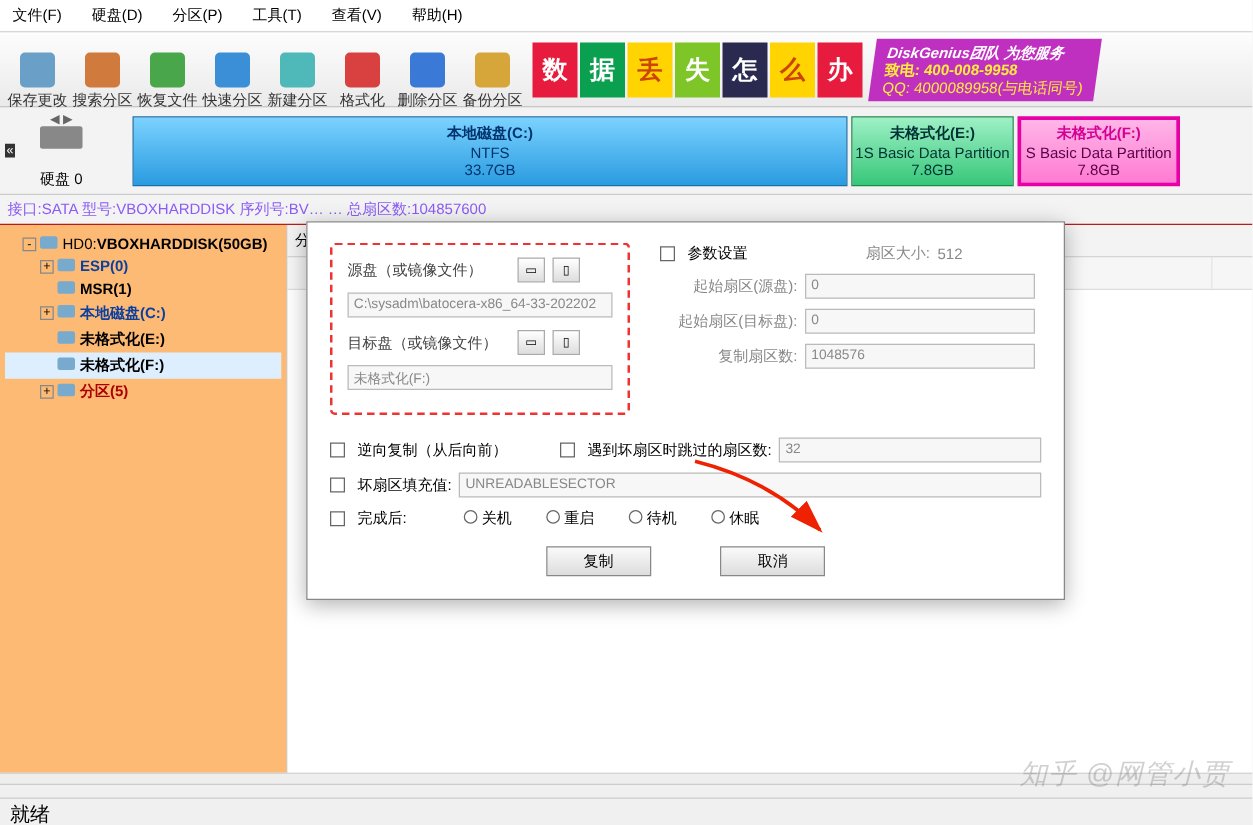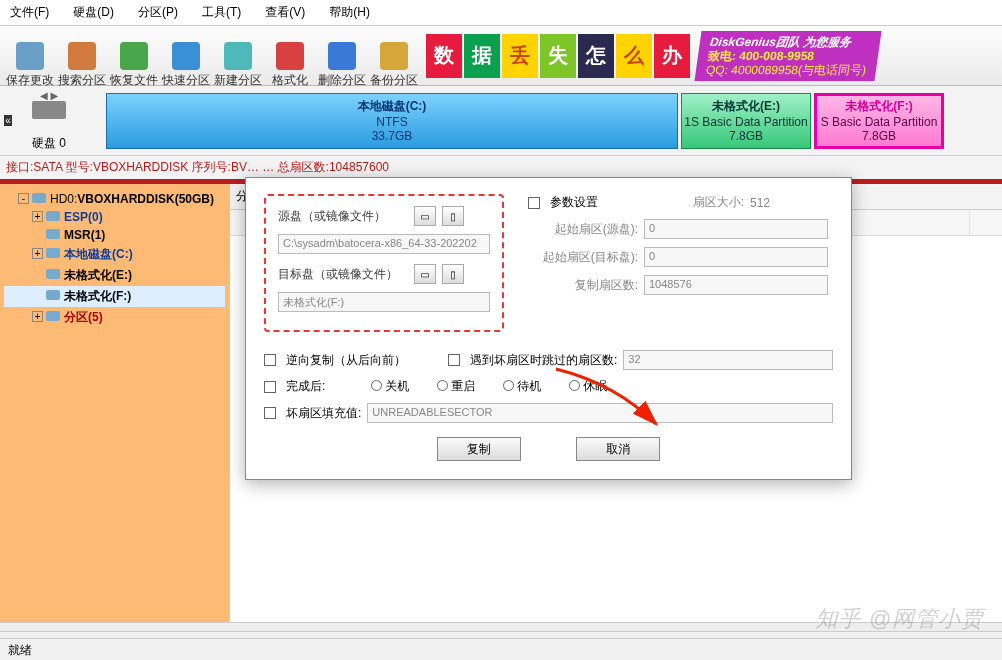--- a/index.html
+++ b/index.html
@@ -17,21 +17,21 @@
 .partbar { display: flex; align-items: center; background: #f3f3f3; border-bottom: 1px solid #ccc; padding: 4px; height: 70px; gap: 2px; }
 .partbar .hdico { width: 70px; display:flex; flex-direction:column; align-items:center; font-size:11px; }
 .partbar .hdico .disk { width: 34px; height: 18px; background: #888; border-radius: 2px; margin-bottom: 16px;}
 .barsep { width: 18px; }
 .pbox { background: linear-gradient(#7bd2ff,#2a9be0); border: 1px solid #1a6fa8; display: flex; flex-direction: column; align-items: center; justify-content: center; color: #00346e; font-size: 11px; height: 56px; }
 .pbox b { font-size: 12px; }
 .pbox.green { background: linear-gradient(#9ef0c6,#37c779); border-color:#1c8a4c; color:#033; }
 .pbox.sel { background: linear-gradient(#ffb5e7,#ff7bd2); border:3px solid #e600a6; color:#5a004a; }
 .pbox.sel b { color:#d40094; }
 
-.infobar { background: #f3f3f3; border-bottom: 5px solid #b91c1c; padding: 3px 6px; font-size: 12px; color: #b91c1c; }
+.infobar { background: #f3f3f3; border-bottom: 1px solid #b91c1c; padding: 3px 6px; font-size: 12px; color: #8b5cf6; }
 
 .main { display: flex; height: 438px; background:#fff; }
 .tree { width: 230px; border-right: 1px solid #ccc; background: #fdba74; padding: 6px 4px; font-size: 12px; overflow:hidden;}
 .tree .node { padding: 2px 0 2px 14px; white-space: nowrap; cursor: pointer; }
 .tree .node.lv1 { padding-left: 28px; }
 .tree .node.sel { background: #def; }
 .tree .togg { display:inline-block; width:11px; height:11px; border:1px solid #888; text-align:center; line-height:9px; font-size:10px; margin-right:3px; vertical-align:1px;}
 .tree .dicon { display:inline-block; width:14px; height:10px; background:#7ac; border-radius:2px; margin-right:4px; vertical-align:0;}
 .tree b { font-weight:bold; }
 .tree .blue b { color:#0b3fa0; }
@@ -55,21 +55,21 @@
 .row .ibtn { width:22px; height:20px; border:1px solid #aaa; background:linear-gradient(#fff,#ddd); display:inline-flex; align-items:center; justify-content:center; cursor:pointer; font-size:10px;}
 .rcol { position:absolute; left:282px; top:16px; width:300px; }
 .rcol .row label { width:110px; text-align:right; color:#888;}
 .chk { display:inline-block; width:12px; height:12px; border:1px solid #666; margin-right:4px; vertical-align:-2px;}
 .radio { display:inline-block; width:11px; height:11px; border:1px solid #666; border-radius:50%; margin-right:3px; vertical-align:-1px;}
 .arrow { position:absolute; left:320px; top:370px; pointer-events:none; }
 .btnrow { text-align:center; margin-top:14px; }
 .btn { display:inline-block; width:84px; height:24px; border:1px solid #888; background:linear-gradient(#fafafa,#ddd); margin:0 26px; line-height:22px; text-align:center; cursor:pointer;}
 .sec2 { margin-top:18px; }
 
-.status { position:absolute; left:0; bottom:0; width:100%; height:22px; background:#f0f0f0; border-top:1px solid #ccc; padding:3px 8px; font-size:12px;}
+.status { position:absolute; left:0; bottom:0; width:100%; height:22px; background:#f0f0f0; border-top:1px solid #ccc; padding:3px 8px; font-size:16px;}
 .watermark { position:absolute; right:18px; bottom:26px; font-size:22px; color:rgba(120,120,120,.35); font-style:italic; letter-spacing:1px; pointer-events:none;}
 .hr { height:10px; background:#eee; border-top:1px solid #ccc; border-bottom:1px solid #ccc; }
 </style>
 </head>
 <body>
 
 <div class="menubar" id="menubar">
     <span>文件(F)</span>
     <span>硬盘(D)</span>
     <span>分区(P)</span>
@@ -230,32 +230,32 @@
       <div class="row">
         <span class="chk"></span>
           <span>逆向复制（从后向前）</span>
         <span style="width:30px;"></span>
         <span class="chk"></span>
           <span>遇到坏扇区时跳过的扇区数:</span>
         <div class="inp" style="width:40px;">32</div>
       </div>
       <div class="row">
         <span class="chk"></span>
+          <span>坏扇区填充值:</span>
+        <div class="inp" style="width:200px;">UNREADABLESECTOR</div>
+      </div>
+      <div class="row">
+        <span class="chk"></span>
           <span>完成后:</span>
         <span id="afteropts" style="display:flex;gap:28px;margin-left:40px;">
             <span><span class="radio"></span>关机</span>
             <span><span class="radio"></span>重启</span>
             <span><span class="radio"></span>待机</span>
             <span><span class="radio"></span>休眠</span>
           </span>
-      </div>
-      <div class="row">
-        <span class="chk"></span>
-          <span>坏扇区填充值:</span>
-        <div class="inp" style="width:200px;">UNREADABLESECTOR</div>
       </div>
     </div>
 
     <svg class="arrow" width="120" height="70" style="left:300px;top:186px;">
       <defs>
           <marker id="ah" markerWidth="10" markerHeight="10" refX="8" refY="3" orient="auto">
             <path d="M0,0 L0,6 L9,3 z" fill="#e20"></path>
           </marker>
         </defs>
       <path d="M10,5 Q70,20 110,60" stroke="#e20" stroke-width="3" fill="none" marker-end="url(#ah)"></path>

